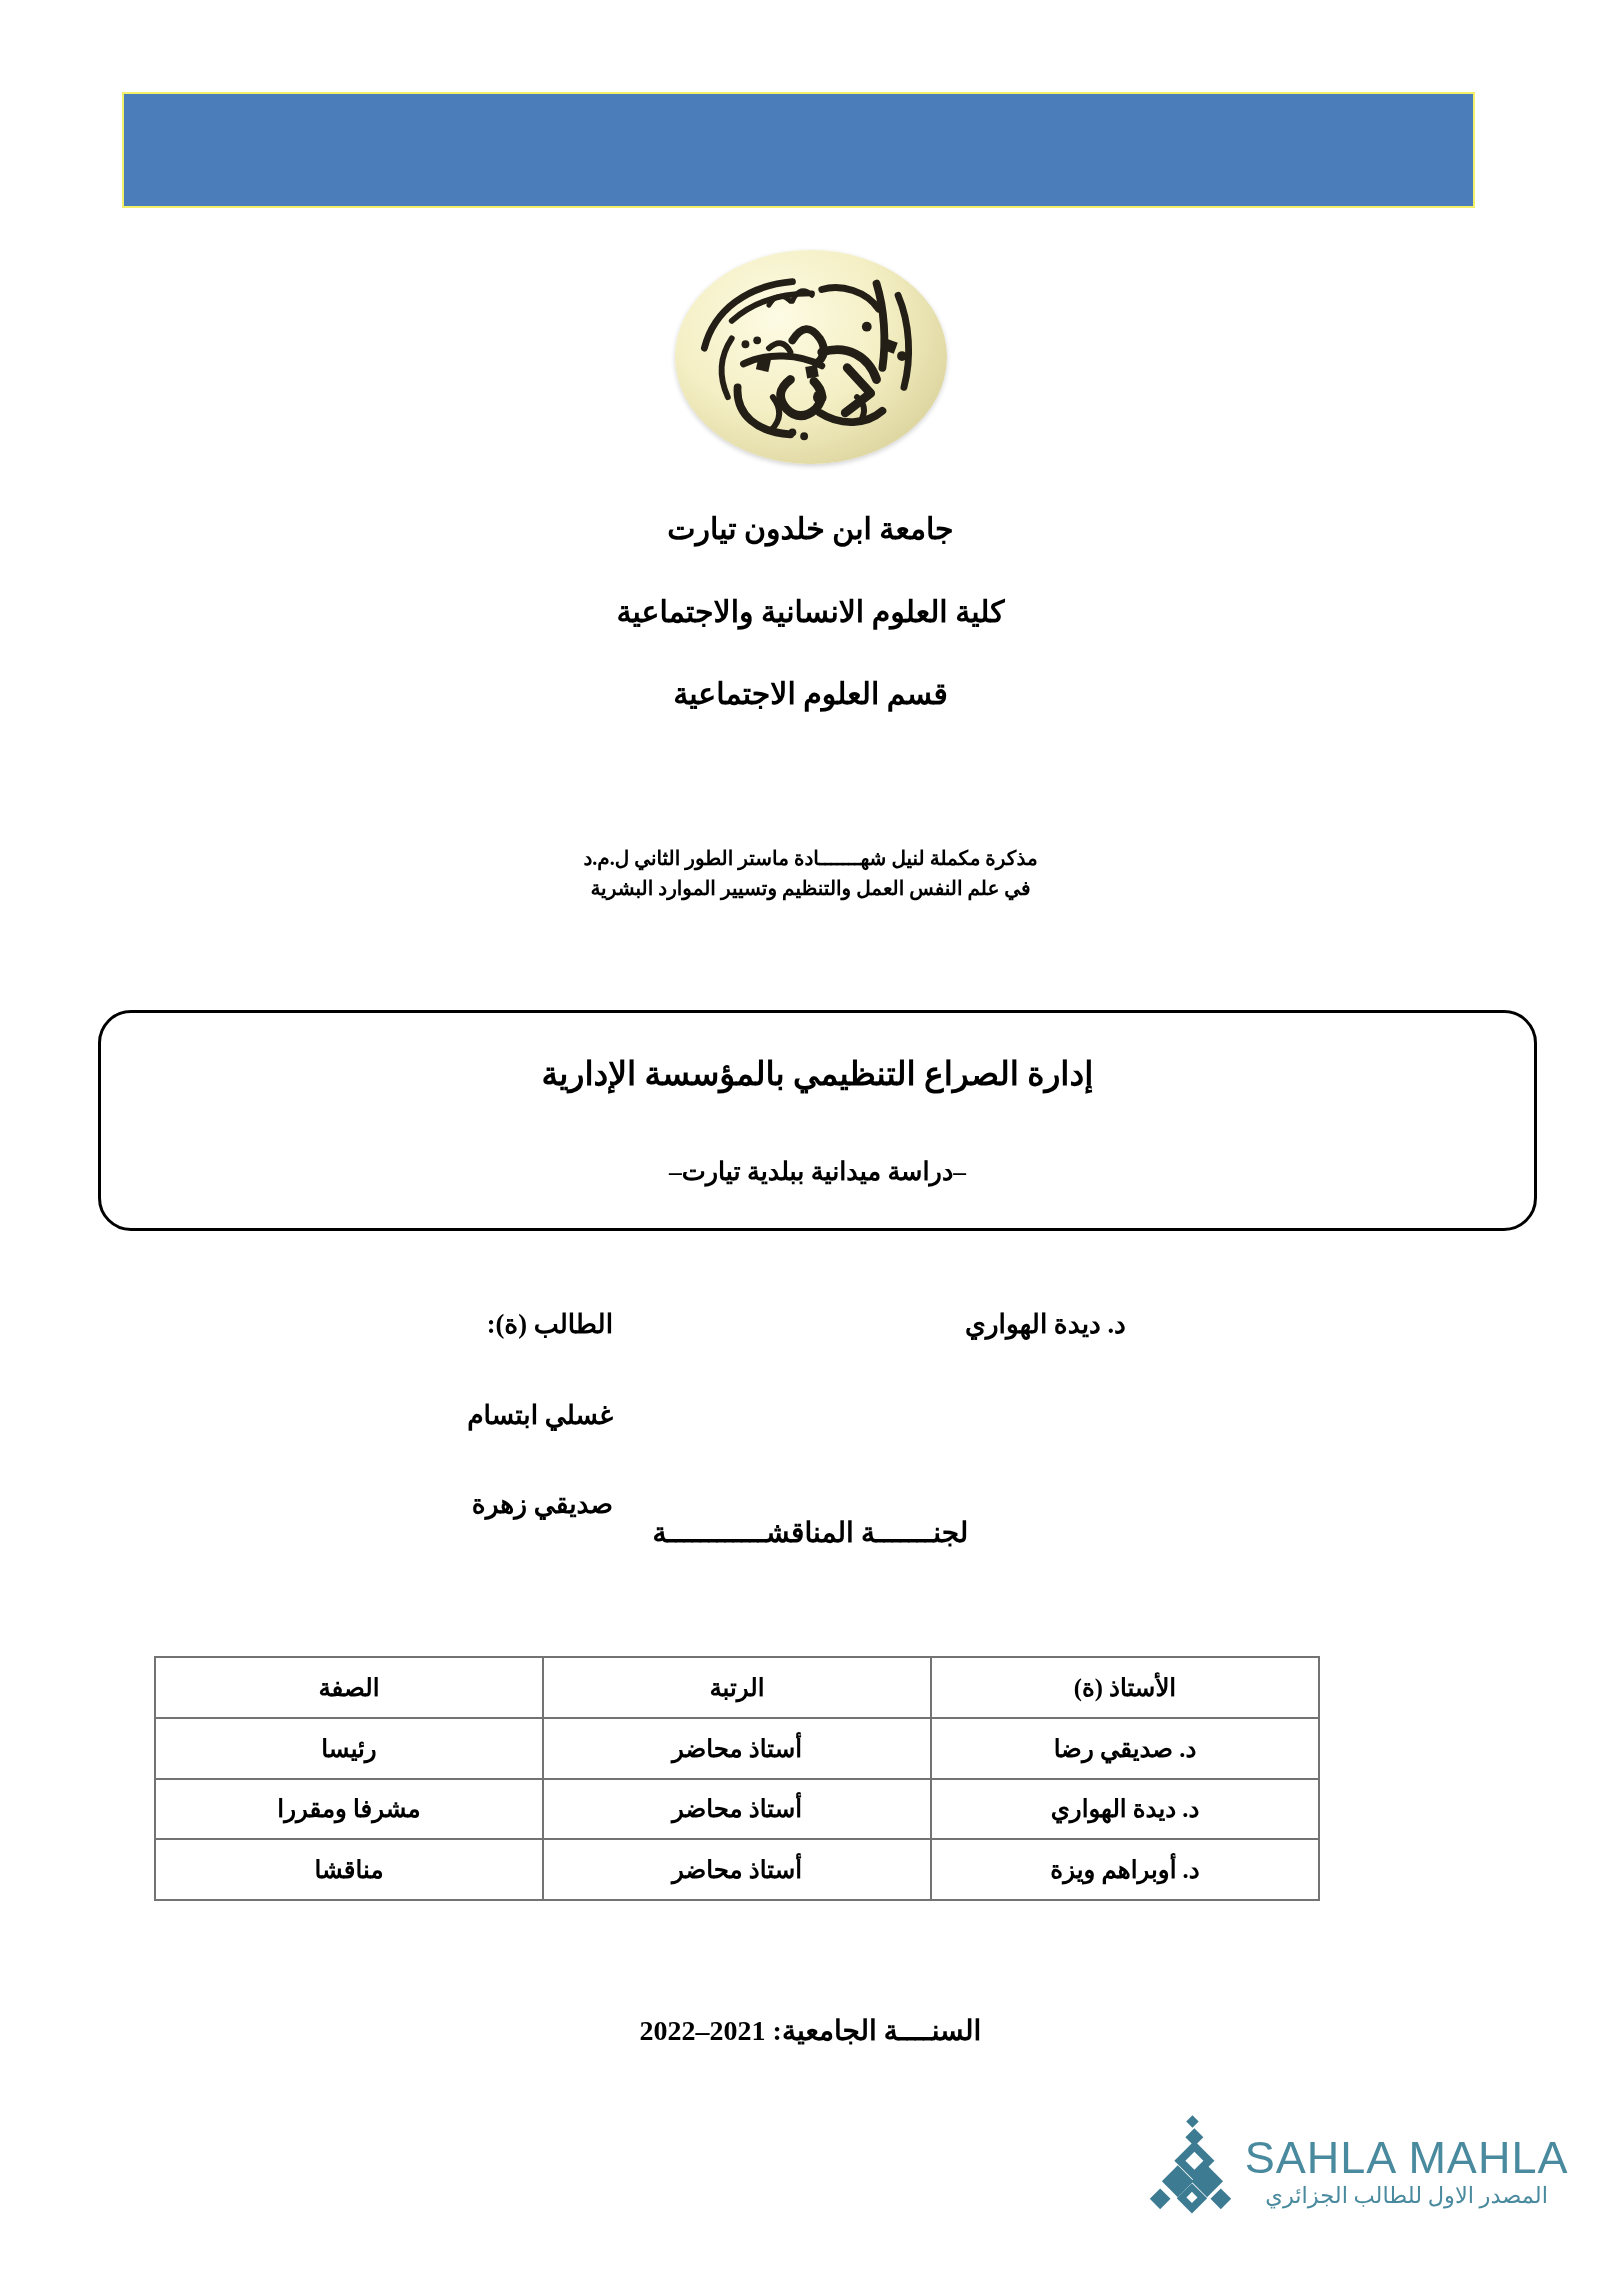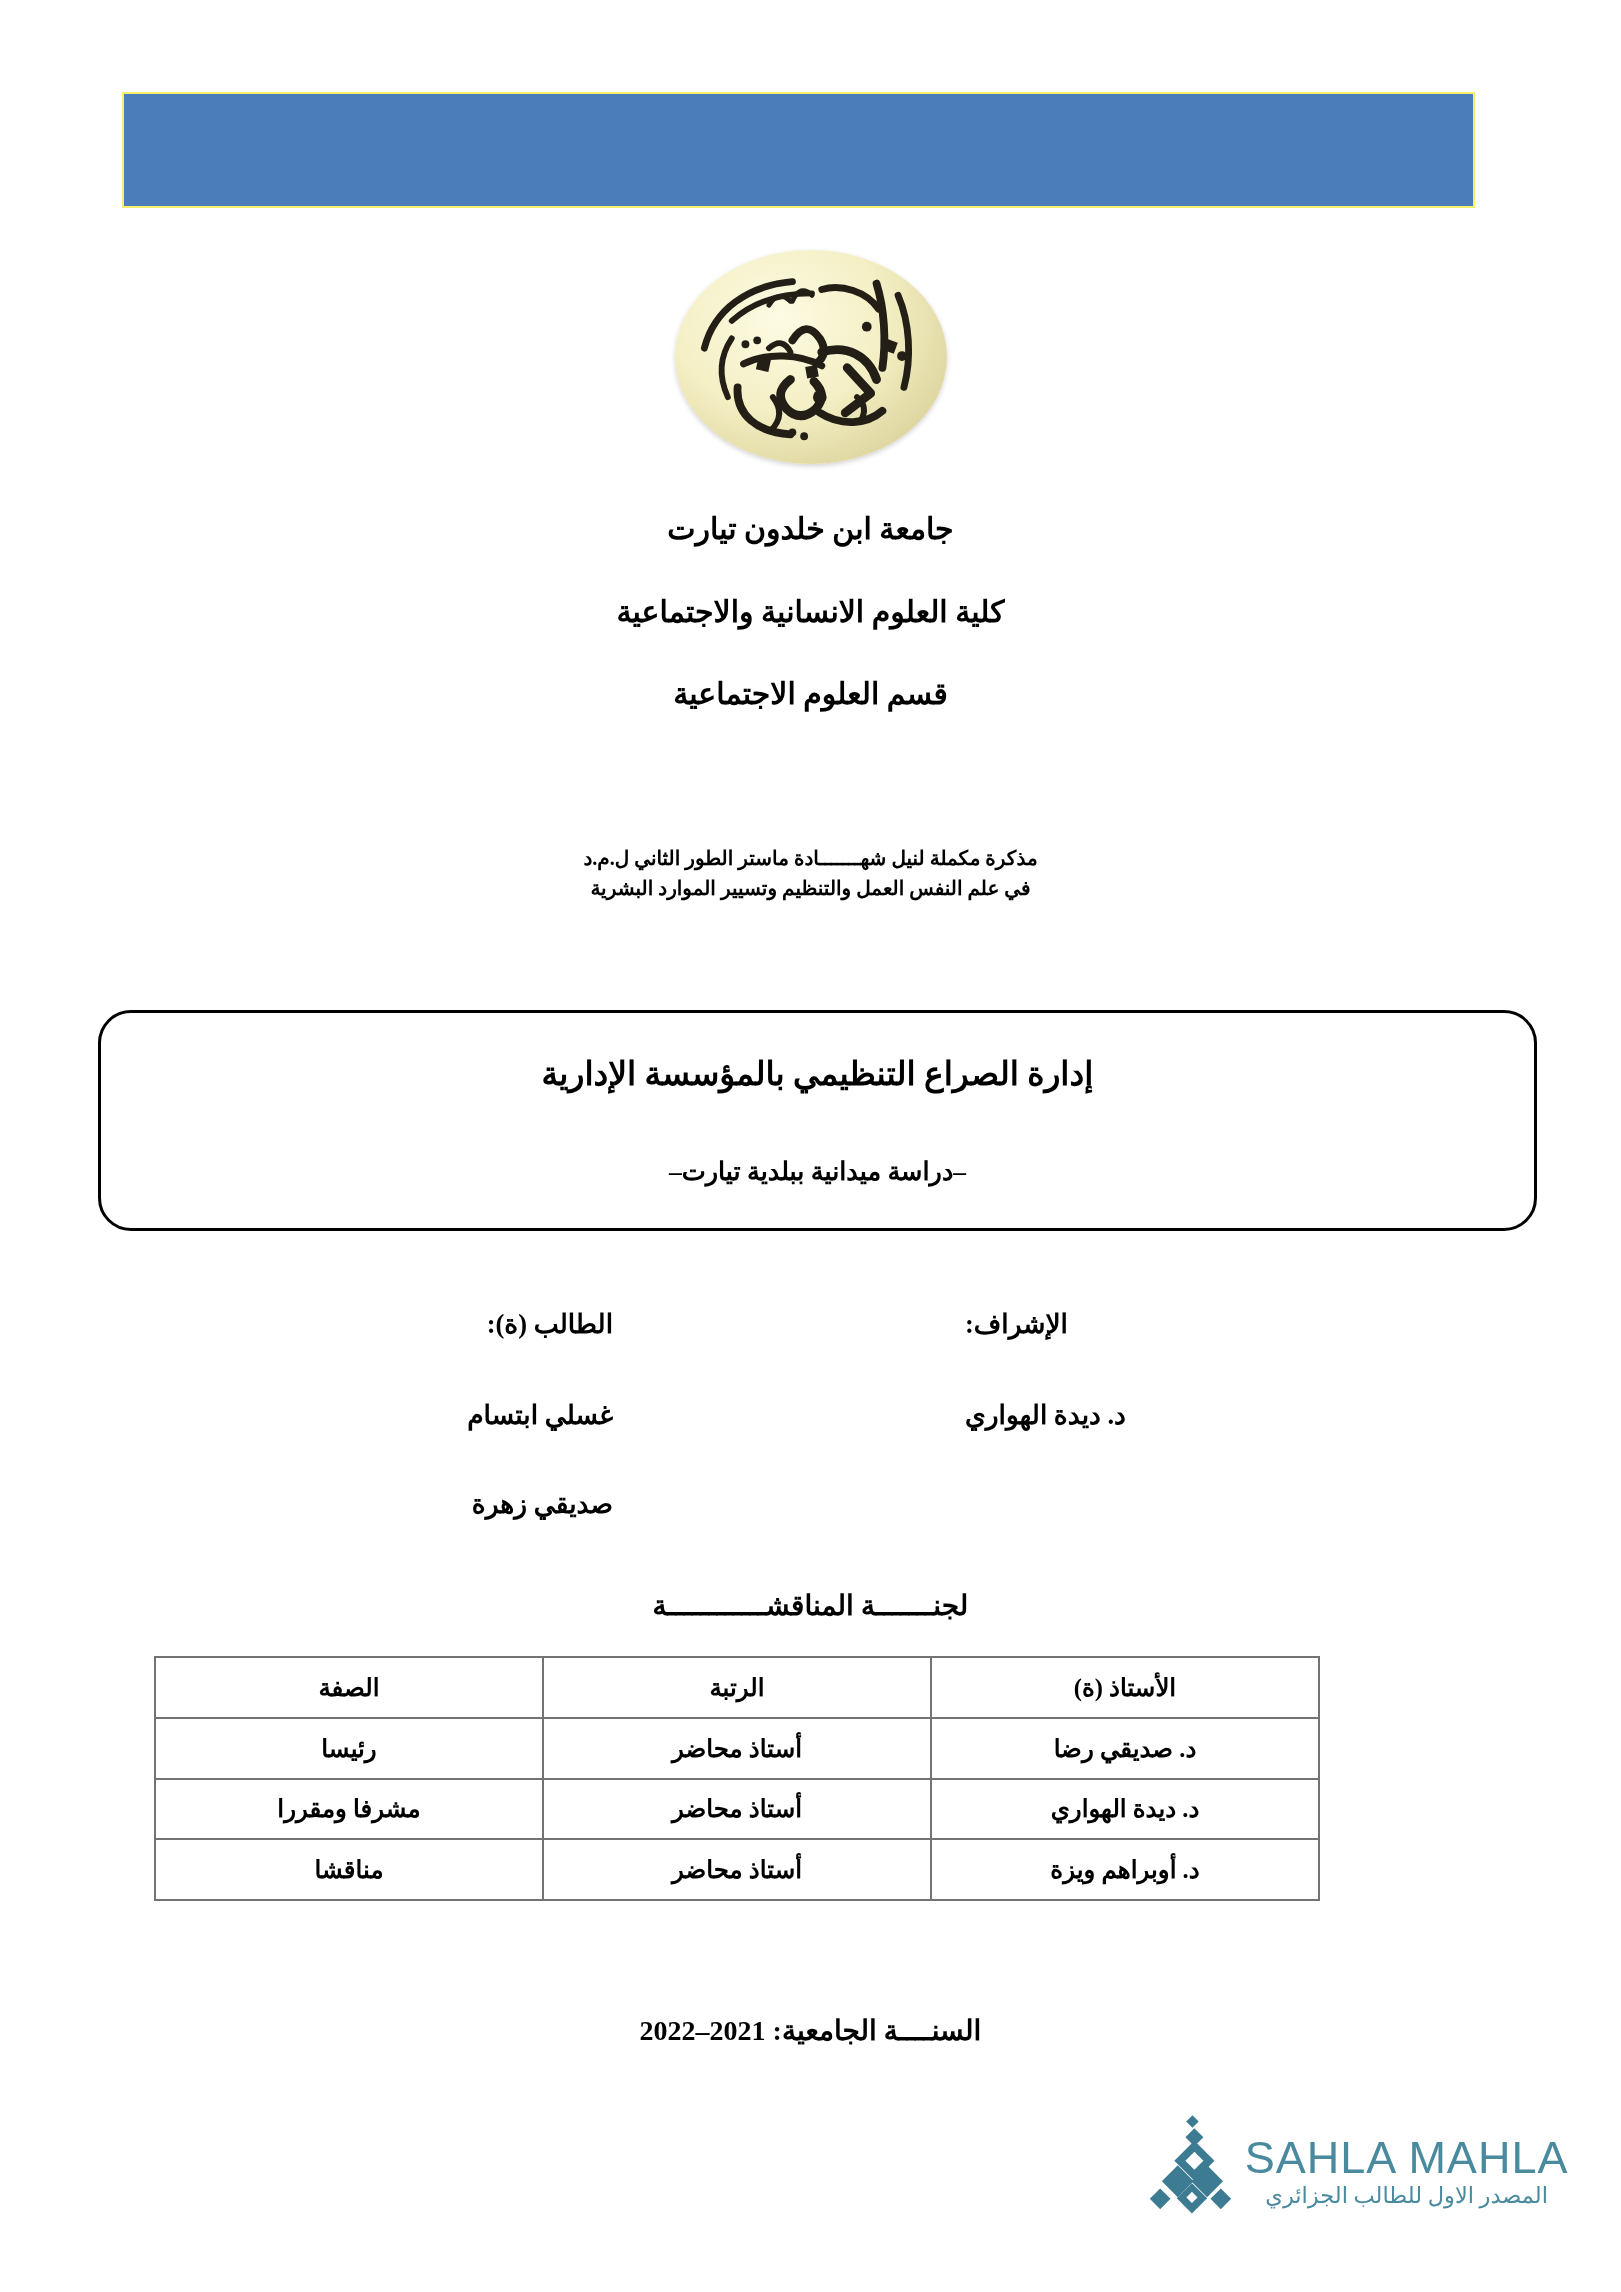--- a/index.html
+++ b/index.html
@@ -136,21 +136,21 @@
     font-size: 26.5px;
     margin: 0 0 57px 0;
   }
   .people-name:last-child { margin-bottom: 0; }
 
   
   .jury-heading {
     position: absolute;
     left: 0;
     right: 0;
-    top: 1589px;
+    top: 1516px;
     text-align: center;
     font-weight: bold;
     font-size: 28px;
   }
 
   
   .jury-table {
     position: absolute;
     left: 154px;
     top: 1656px;
@@ -264,21 +264,20 @@
   <p class="degree-line">في علم النفس العمل والتنظيم وتسيير الموارد البشرية</p>
 </div>
 
 <div class="title-box">
   <p class="title-main">إدارة الصراع التنظيمي بالمؤسسة الإدارية</p>
   <p class="title-sub">–دراسة ميدانية ببلدية تيارت–</p>
 </div>
 
 <div class="people">
   <div class="people-col col-supervisor">
-    <p class="people-label">الإشراف:</p>
     <p class="people-name">د. ديدة الهواري</p>
   </div>
   <div class="people-col col-student">
     <p class="people-label">الطالب (ة):</p>
     <p class="people-name">غسلي ابتسام</p>
     <p class="people-name">صديقي زهرة</p>
   </div>
 </div>
 
 <div class="jury-heading">لجنـــــــة المناقشــــــــــــة</div>

